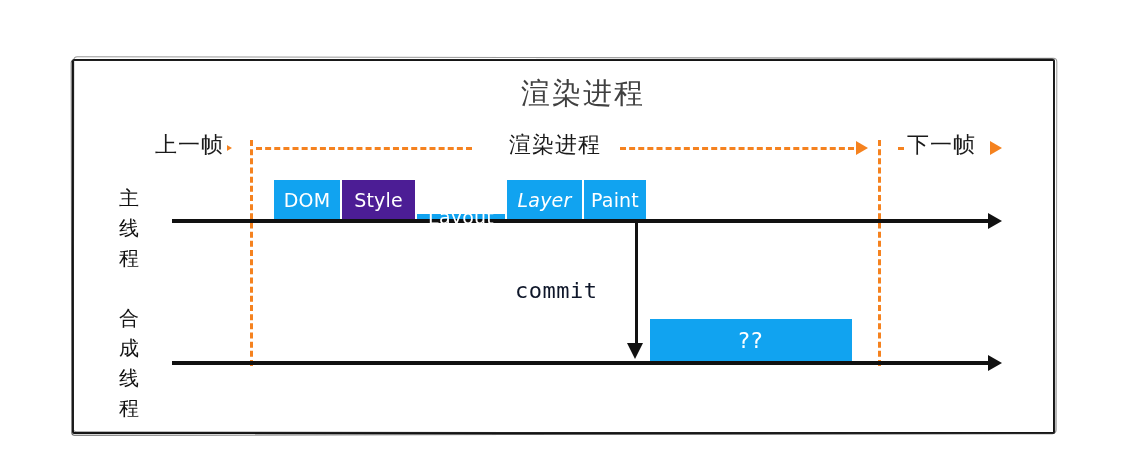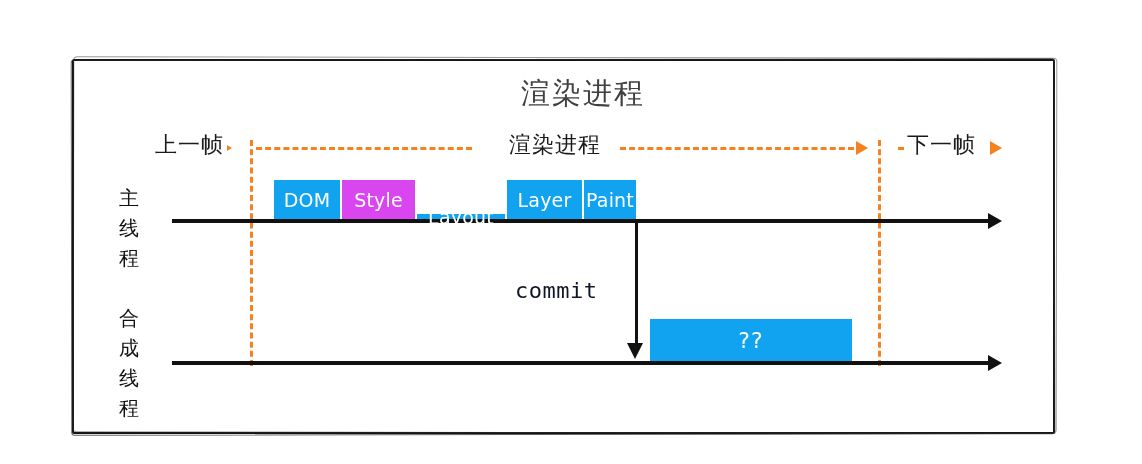--- a/index.html
+++ b/index.html
@@ -251,24 +251,24 @@
   </div>
   <div class="tlabel comp">
     <span>合</span>
     <span>成</span>
     <span>线</span>
     <span>程</span>
   </div>
 
   <div class="stages">
     <div class="stage" style="width: 68px; background: rgb(17, 163, 240);">DOM</div>
-    <div class="stage" style="width: 75px; background: #d946ef;">Style</div>
+    <div class="stage" style="width: 75px; background: #4c1d95;">Style</div>
     <div class="stage" style="width: 90px; background: rgb(17, 163, 240); margin-top: 34px;">Layout</div>
-    <div class="stage" style="width: 77px; background: rgb(17, 163, 240);">Layer</div>
-    <div class="stage" style="width: 52px; background: rgb(17, 163, 240);">Paint</div>
+    <div class="stage" style="width: 77px; background: rgb(17, 163, 240); font-style: italic;">Layer</div>
+    <div class="stage" style="width: 62px; background: rgb(17, 163, 240);">Paint</div>
   </div>
 
   <div class="commit-line"></div>
   <div class="commit-head"></div>
   <div class="commit-label">commit</div>
 
   <div class="comp-block" style="background: rgb(17, 163, 240);">??</div>
 
 </div>
 

